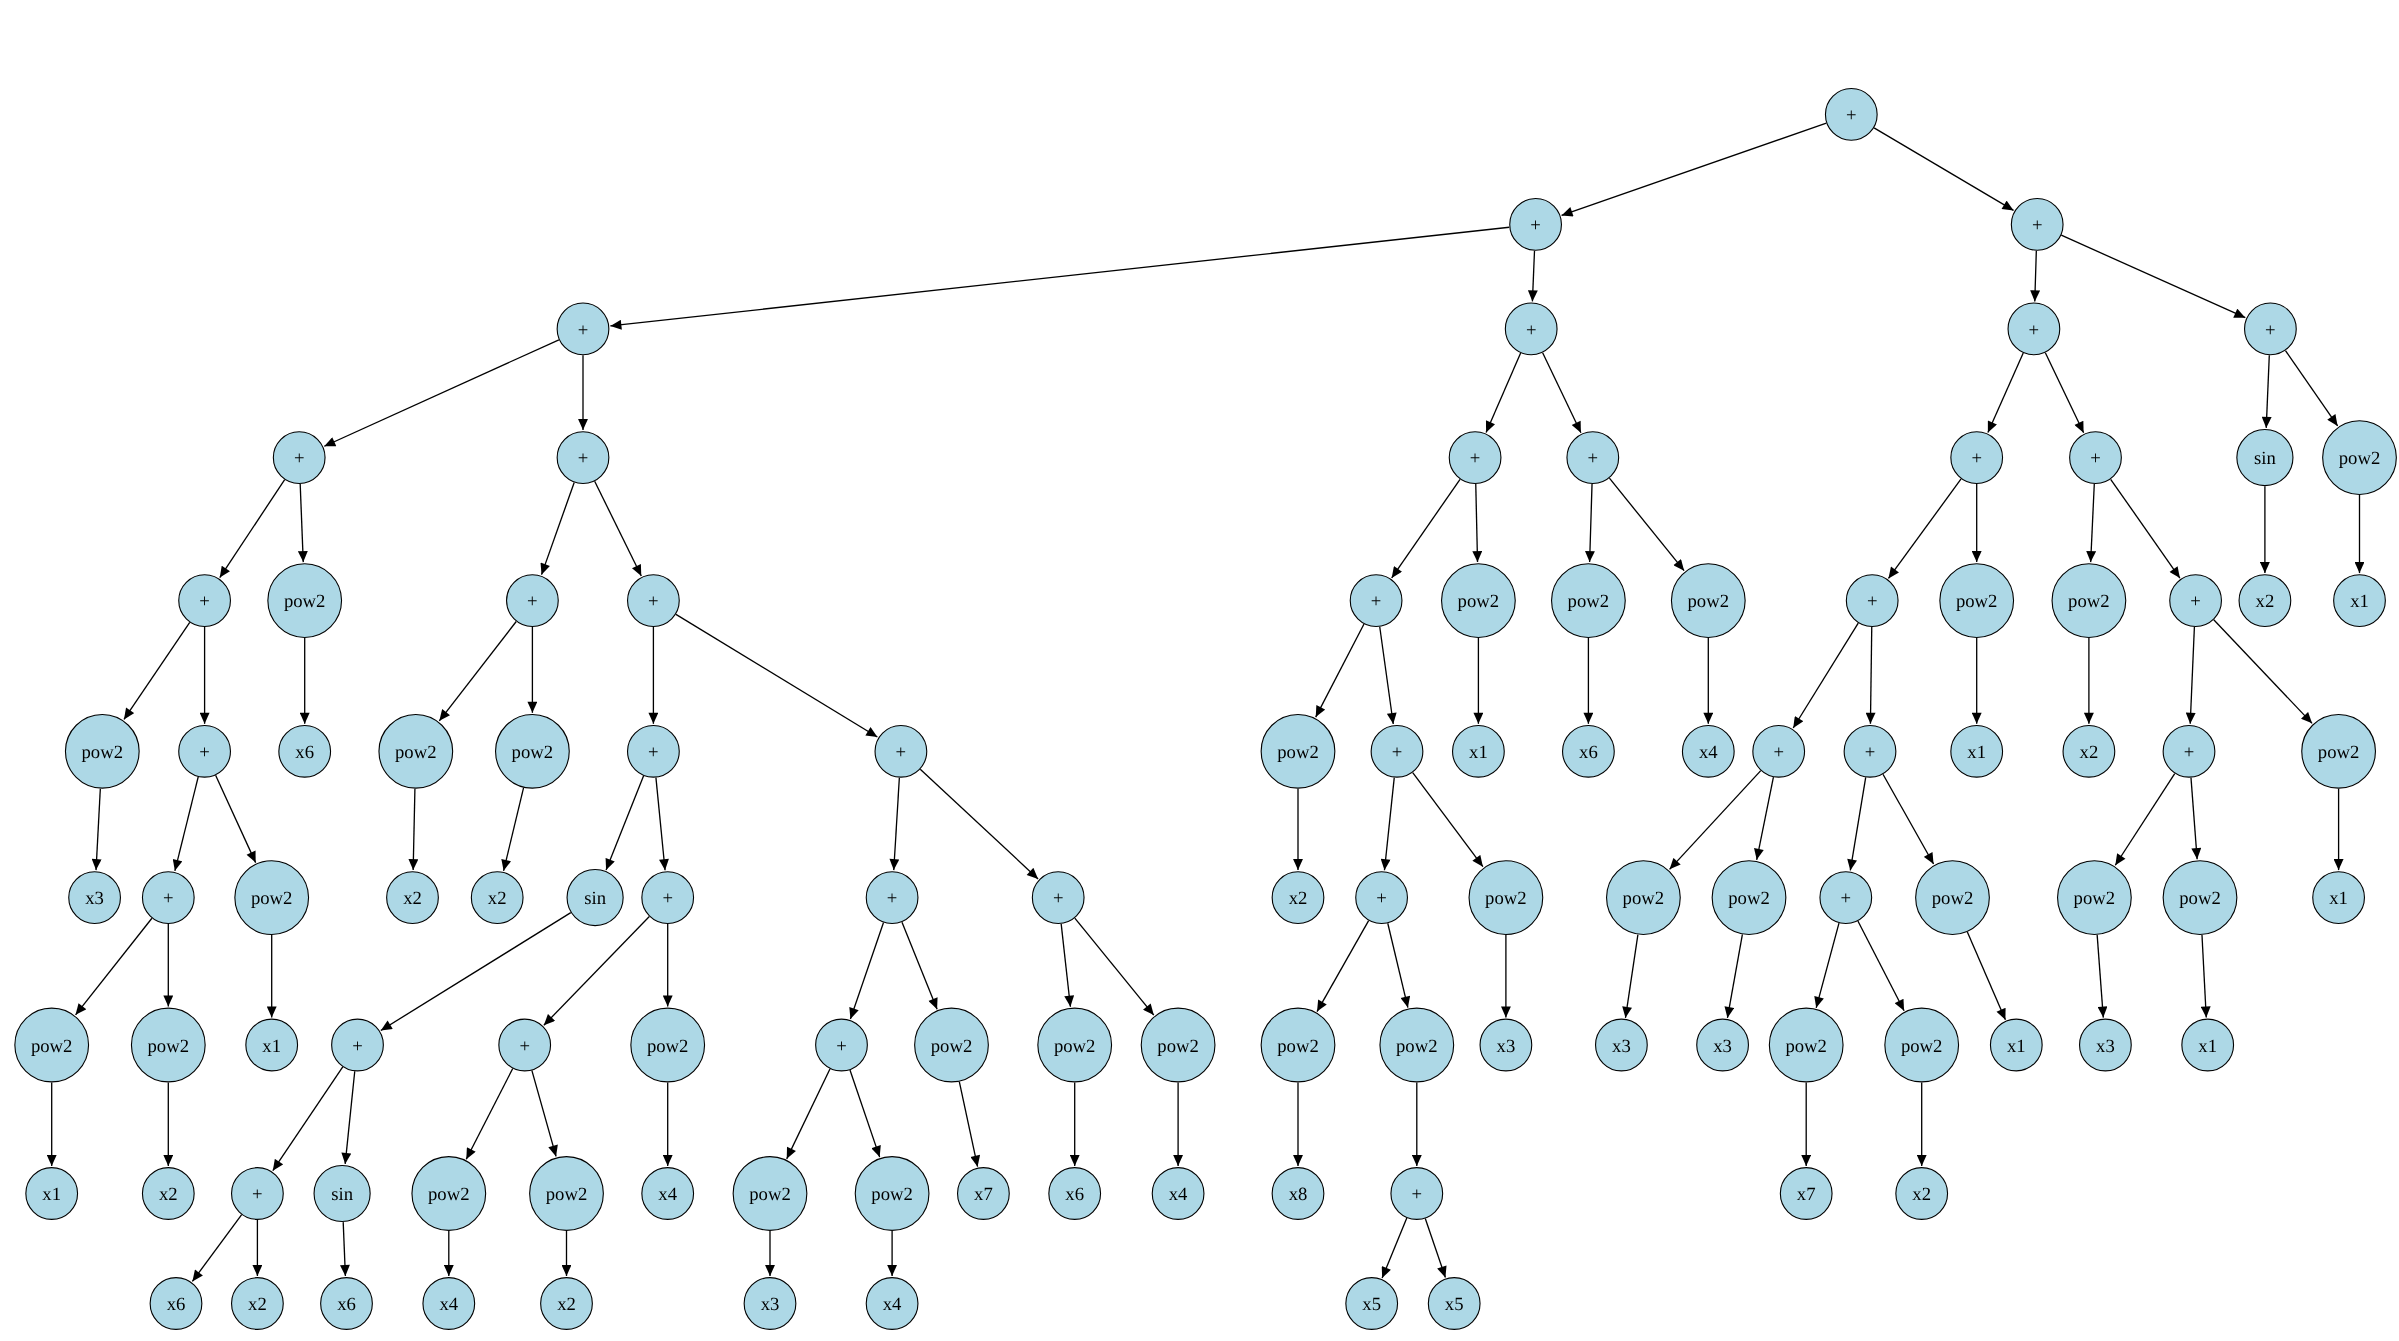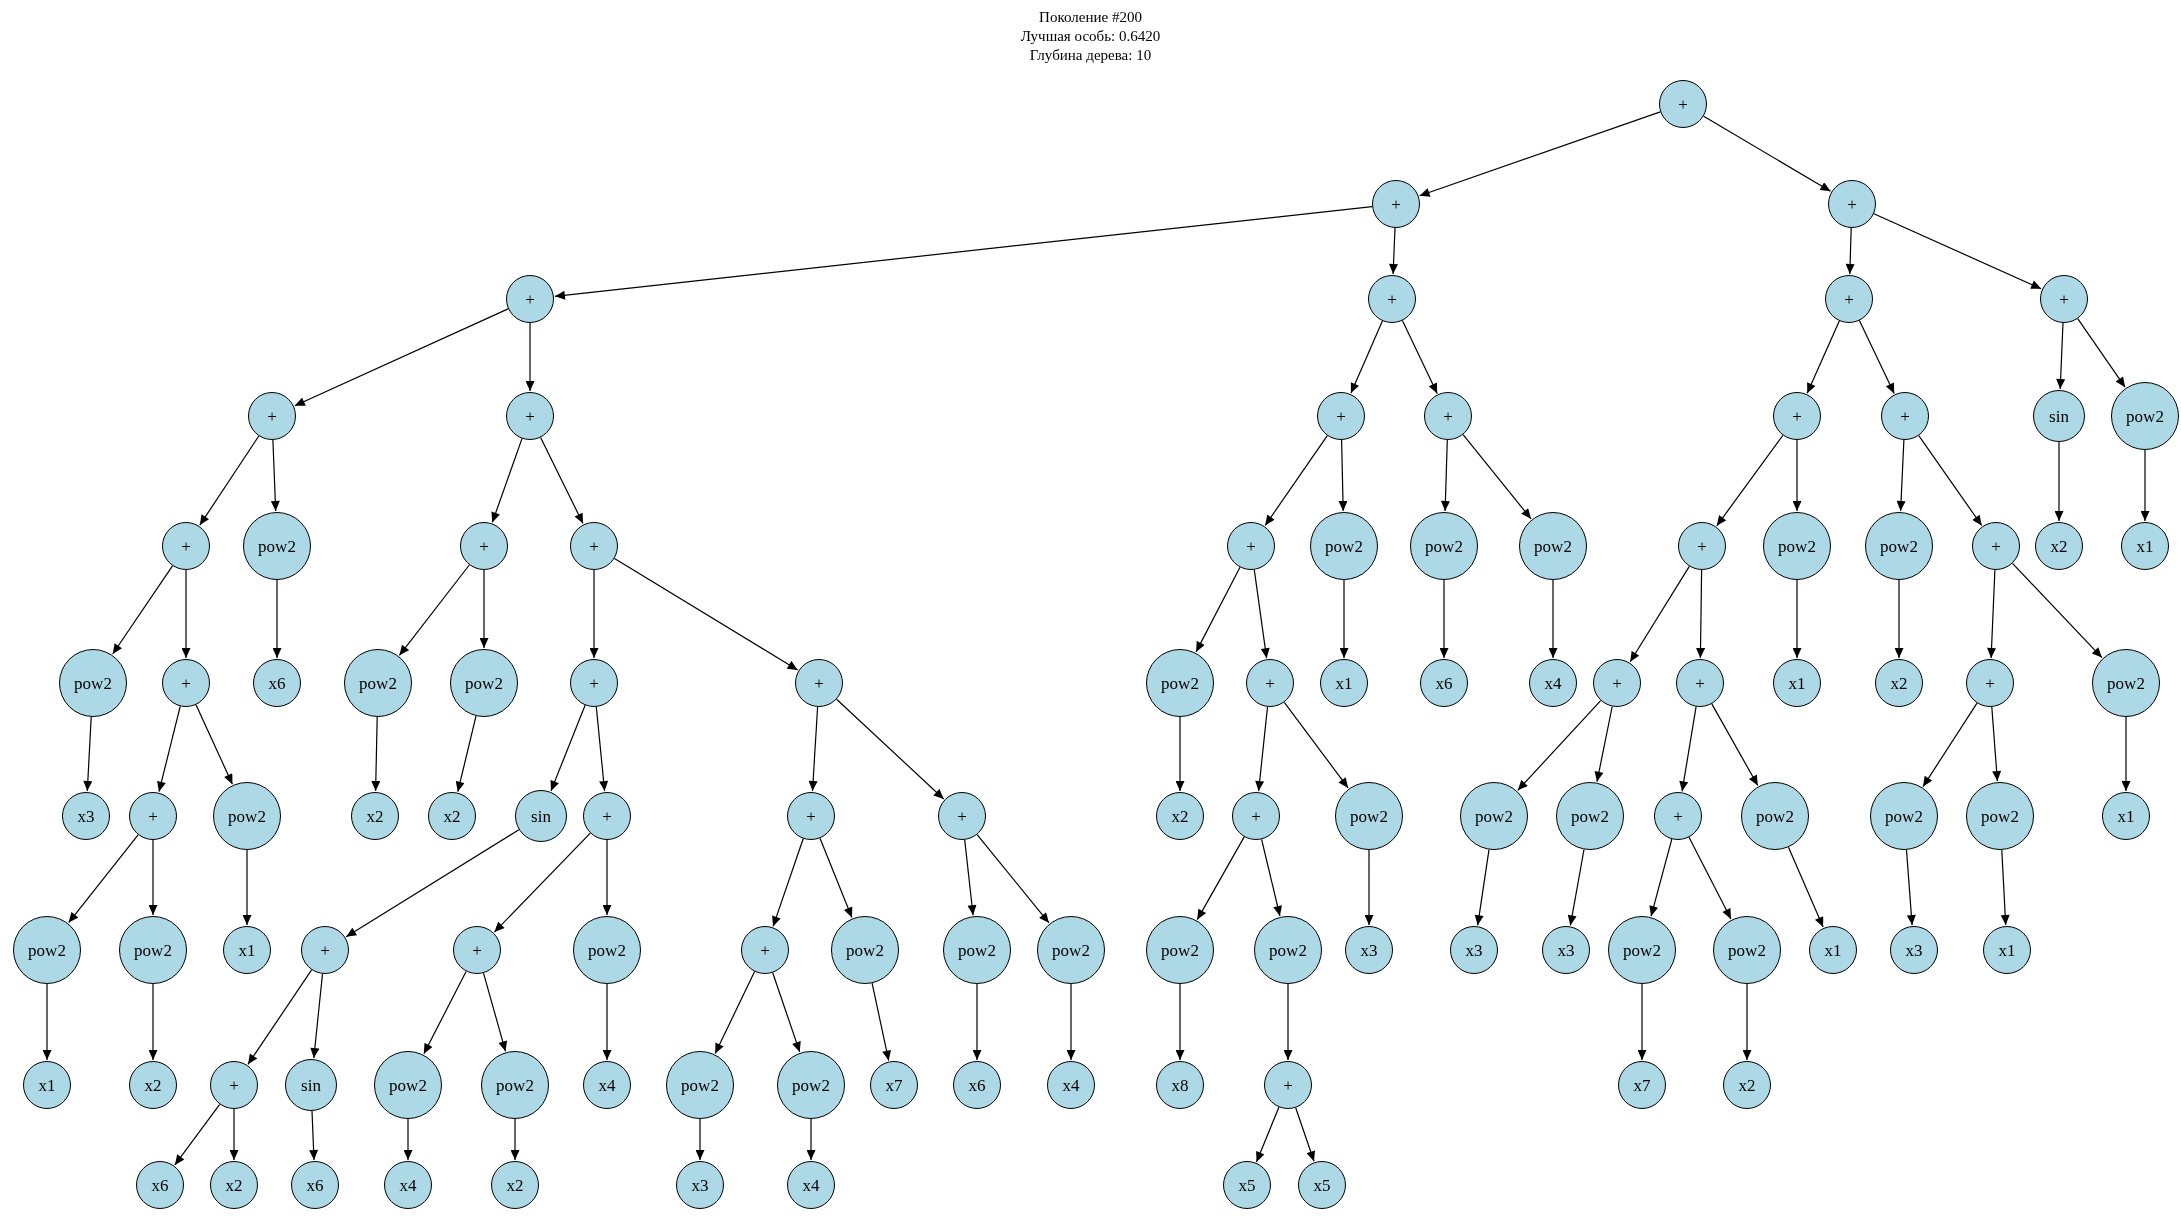--- a/index.html
+++ b/index.html
@@ -17,25 +17,20 @@
     display: flex; align-items: center; justify-content: center;
     font-size: 17px; line-height: 1; color: #000;
     font-family: "Liberation Serif", "DejaVu Serif", serif;
   }
   .edge { stroke-width: 1.2; fill: none; }
 </style>
 </head>
 <body>
 
 <div id="canvas" style="width: 2181px; height: 1219px; background: rgb(255, 255, 255);">
-  <div id="graph-title">
-    <div>Поколение #200</div>
-    <div>Лучшая особь: 0.6420</div>
-    <div>Глубина дерева: 10</div>
-  </div>
   <svg id="edges" xmlns="http://www.w3.org/2000/svg" width="2181" height="1219" viewBox="0 0 2181 1219">
       <defs>
         <marker id="arrowhead" markerUnits="userSpaceOnUse" viewBox="0 0 10 9" refX="10" refY="4.5" markerWidth="11" markerHeight="9" orient="auto">
           <path d="M0,0 L10,4.5 L0,9 z" fill="#000000"></path>
         </marker>
       </defs>
       <line class="edge" stroke="#000000" x1="1660.3" y1="111.9" x2="1419.6" y2="195.8" marker-end="url(#arrowhead)"></line>
       <line class="edge" stroke="#000000" x1="1703.7" y1="116.2" x2="1830.5" y2="191.3" marker-end="url(#arrowhead)"></line>
       <line class="edge" stroke="#000000" x1="1372.1" y1="206.6" x2="554.9" y2="296.3" marker-end="url(#arrowhead)"></line>
       <line class="edge" stroke="#000000" x1="1395.0" y1="228.0" x2="1393.1" y2="274.0" marker-end="url(#arrowhead)"></line>

